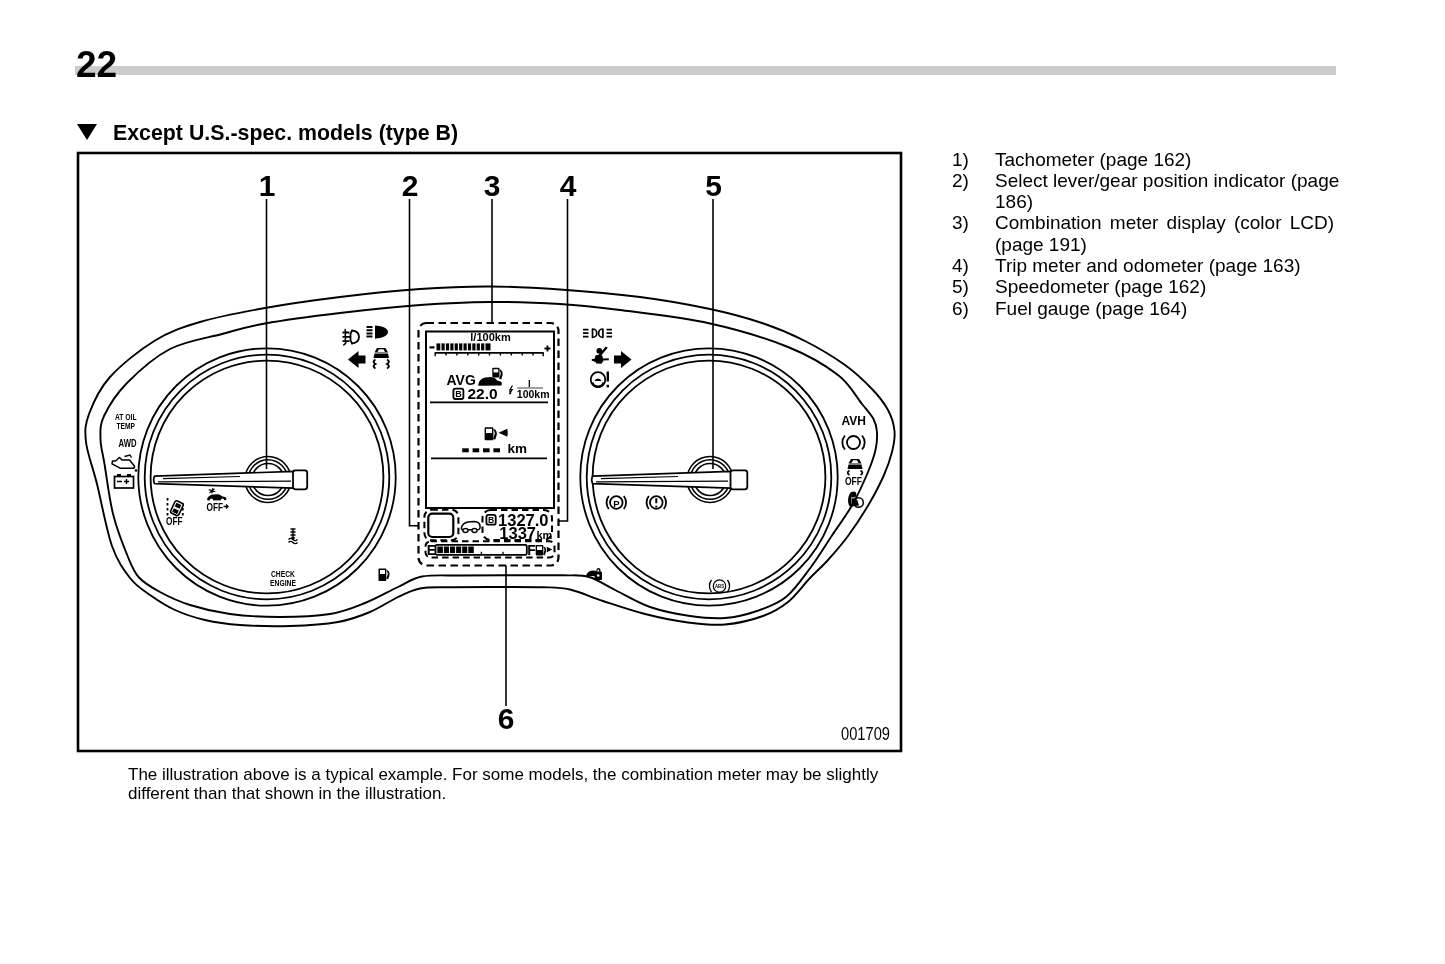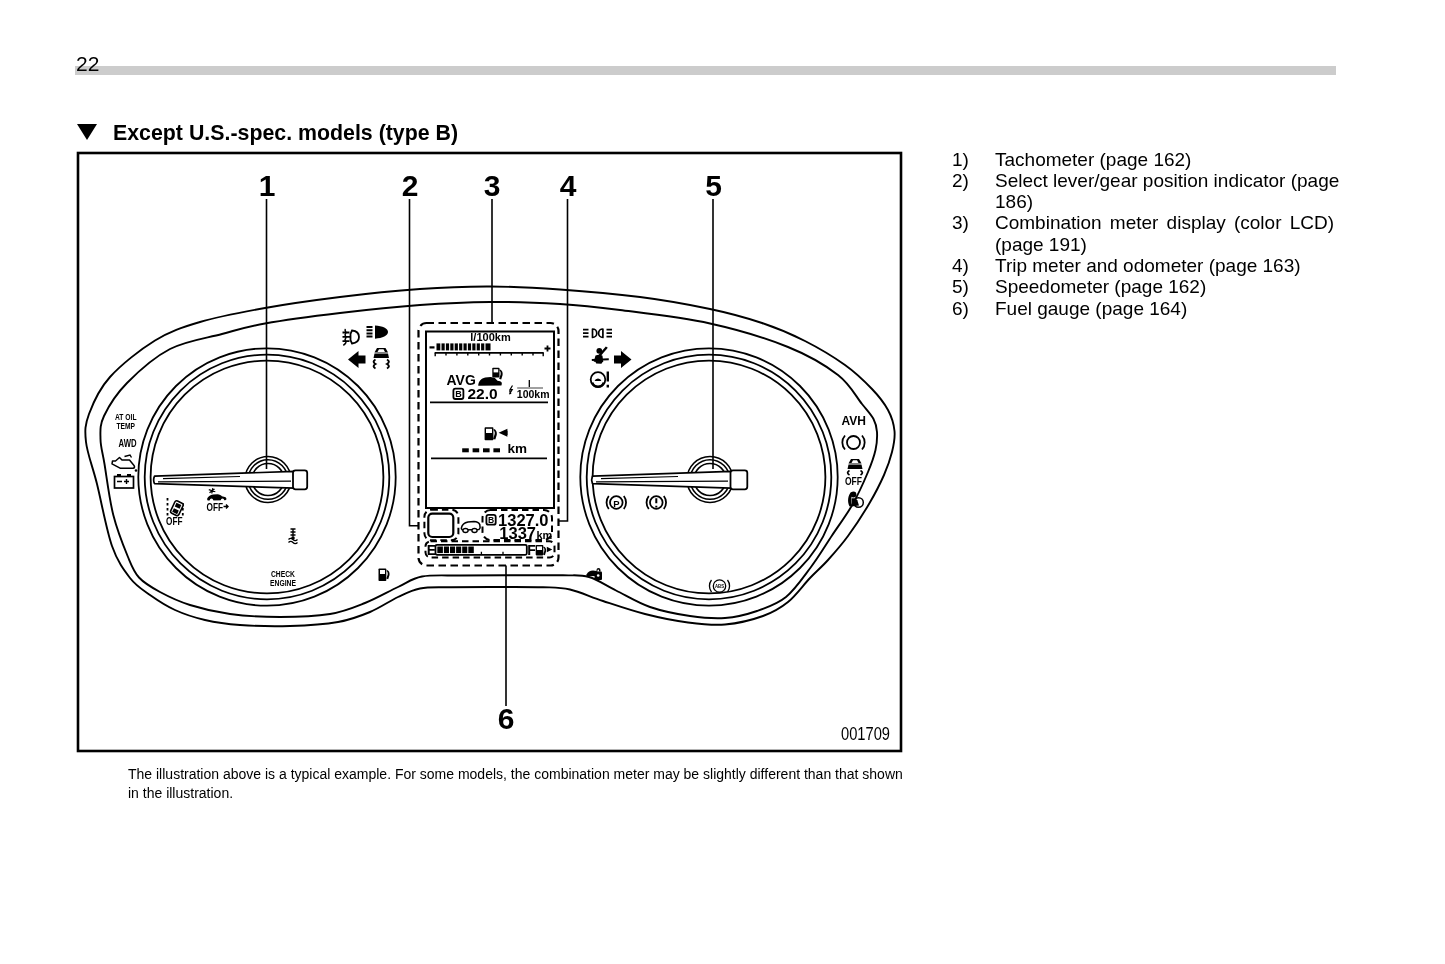--- a/index.html
+++ b/index.html
@@ -2,21 +2,21 @@
 <html><head>
 <meta charset="utf-8">
 <style>
   html,body{margin:0;padding:0;background:#fff;}
   body{width:1445px;height:964px;position:relative;font-family:"Liberation Sans",sans-serif;color:#000;overflow:hidden;}
   .abs{position:absolute;}
 </style>
 </head>
 <body>
 
-<div class="abs" style="left:76px;top:52px;font-size:21px;font-weight:normal;z-index:2;">22</div>
+<div class="abs" style="left:76px;top:44px;font-size:37px;font-weight:bold;z-index:2;">22</div>
 
 <div class="abs" style="left:75px;top:66px;width:1261px;height:9px;background:#cccccc;"></div>
 
 <div class="abs" style="left:77px;top:124px;width:0;height:0;border-left:10.5px solid transparent;border-right:10.5px solid transparent;border-top:16px solid #000;"></div>
 
 <div class="abs" style="left:112.5px;top:119.7px;font-size:22px;font-weight:bold;transform:scaleX(0.97);transform-origin:left top;">Except U.S.-spec. models (type B)</div>
 
 <div class="abs" style="left:952px;top:148.6px;width:382px;font-size:19px;line-height:21.3px;">
 
   <div style="position:relative;padding-left:43px;"><span style="position:absolute;left:0;">1)</span>Tachometer (page 162)</div>
@@ -25,21 +25,21 @@
 
   <div style="position:relative;padding-left:43px;text-align:justify;"><span style="position:absolute;left:0;">3)</span>Combination meter display (color LCD) (page 191)</div>
 
   <div style="position:relative;padding-left:43px;"><span style="position:absolute;left:0;">4)</span>Trip meter and odometer (page 163)</div>
 
   <div style="position:relative;padding-left:43px;"><span style="position:absolute;left:0;">5)</span>Speedometer (page 162)</div>
 
   <div style="position:relative;padding-left:43px;"><span style="position:absolute;left:0;">6)</span>Fuel gauge (page 164)</div>
 </div>
 
-<div class="abs" style="left:128px;top:764.5px;width:782px;font-size:14px;line-height:19.8px;">The illustration above is a typical example. For some models, the combination meter may be slightly different than that shown in the illustration.</div>
+<div class="abs" style="left:128px;top:764.5px;width:782px;font-size:17px;line-height:19.8px;">The illustration above is a typical example. For some models, the combination meter may be slightly different than that shown in the illustration.</div>
 
 <svg class="abs" style="left:0;top:0;" width="1445" height="964" viewBox="0 0 1445 964" fill="none" stroke="none">
 
 <rect x="78" y="153" width="823" height="598" fill="#fff" stroke="#000" stroke-width="2.6"></rect>
 
 <text x="890" y="740" font-size="18" fill="#000" text-anchor="end" lengthAdjust="spacingAndGlyphs" textLength="49" font-family="Liberation Sans">001709</text>
 <g stroke="#000" stroke-width="1.9" fill="none">
 
 <path d="M 490.0 286.5 C 513.3 286.6 535.0 287.8 560.0 289.5 C 585.0 291.2 615.0 293.8 640.0 297.0 C 665.0 300.2 689.7 304.7 710.0 309.0 C 730.3 313.3 746.2 317.7 762.0 323.0 C 777.8 328.3 791.2 334.0 805.0 341.0 C 818.8 348.0 833.8 357.0 845.0 365.0 C 856.2 373.0 864.8 381.5 872.0 389.0 C 879.2 396.5 884.2 403.0 888.0 410.0 C 891.8 417.0 893.8 424.0 894.5 431.0 C 895.2 438.0 893.8 444.7 892.0 452.0 C 890.2 459.3 887.8 466.3 884.0 475.0 C 880.2 483.7 875.0 493.8 869.0 504.0 C 863.0 514.2 854.8 526.7 848.0 536.0 C 841.2 545.3 834.3 553.0 828.0 560.0 C 821.7 567.0 816.7 571.0 810.0 578.0 C 803.3 585.0 795.8 595.7 788.0 602.0 C 780.2 608.3 773.5 612.2 763.0 616.0 C 752.5 619.8 737.5 623.4 725.0 624.5 C 712.5 625.6 701.3 624.2 688.0 622.5 C 674.7 620.8 659.2 617.6 645.0 614.0 C 630.8 610.4 615.5 605.1 603.0 601.0 C 590.5 596.9 580.0 591.8 570.0 589.5 C 560.0 587.2 556.3 587.6 543.0 587.2 C 529.7 586.8 505.8 587.0 490.0 587.0 C 474.2 587.0 459.7 587.0 448.0 587.2 C 436.3 587.5 428.3 586.9 420.0 588.5 C 411.7 590.1 406.3 593.1 398.0 597.0 C 389.7 600.9 380.0 607.8 370.0 612.0 C 360.0 616.2 351.3 619.7 338.0 622.0 C 324.7 624.3 306.3 625.5 290.0 626.0 C 273.7 626.5 254.2 626.0 240.0 625.0 C 225.8 624.0 215.8 622.5 205.0 620.0 C 194.2 617.5 184.2 614.2 175.0 610.0 C 165.8 605.8 157.5 600.3 150.0 595.0 C 142.5 589.7 136.3 586.2 130.0 578.0 C 123.7 569.8 117.5 561.7 112.0 546.0 C 106.5 530.3 101.3 501.3 97.0 484.0 C 92.7 466.7 87.3 453.7 86.0 442.0 C 84.7 430.3 85.0 424.8 89.0 414.0 C 93.0 403.2 99.0 389.2 110.0 377.0 C 121.0 364.8 140.0 349.7 155.0 340.5 C 170.0 331.3 181.7 327.4 200.0 322.0 C 218.3 316.6 241.7 312.2 265.0 308.0 C 288.3 303.8 314.2 300.2 340.0 297.0 C 365.8 293.8 395.0 290.8 420.0 289.0 C 445.0 287.2 466.7 286.4 490.0 286.5 Z"></path>
 

